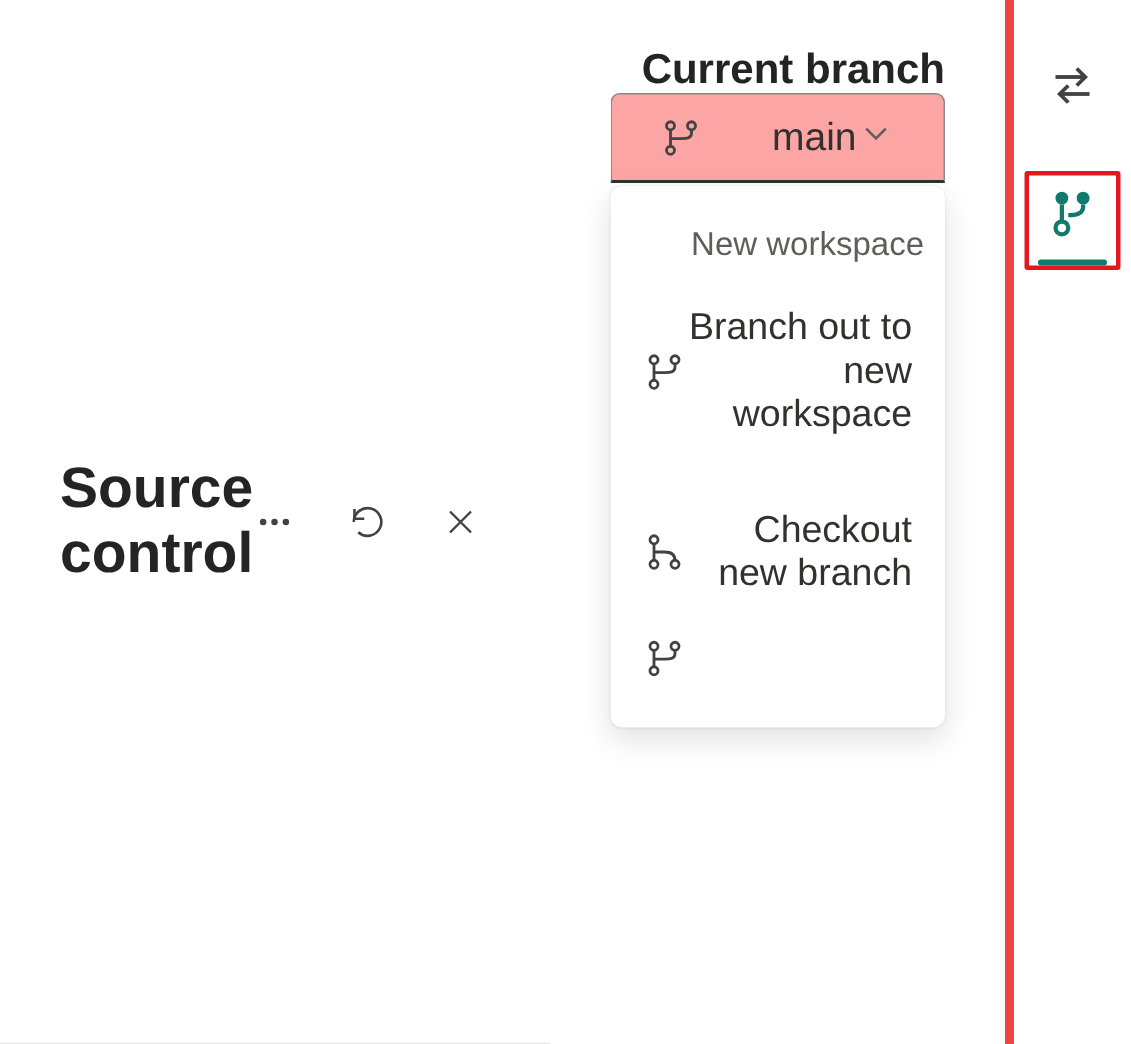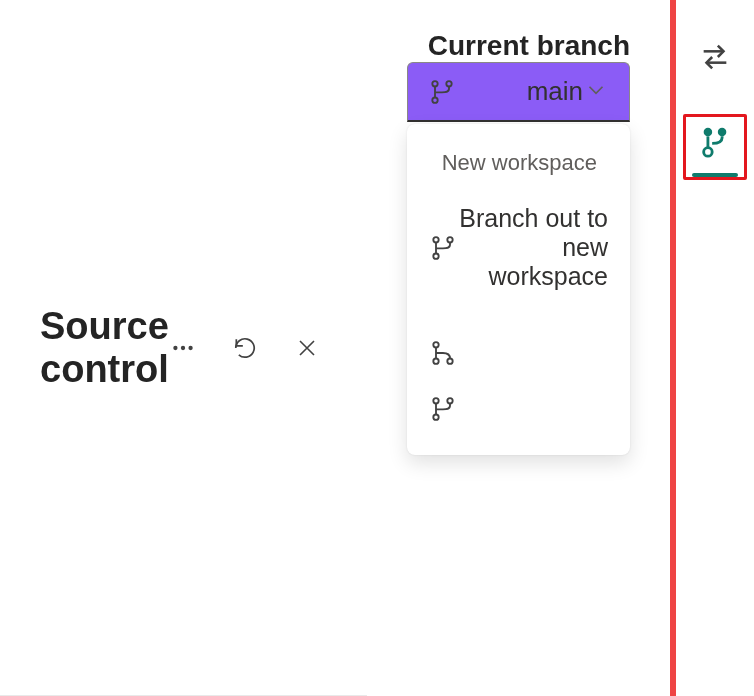--- a/index.html
+++ b/index.html
@@ -53,23 +53,23 @@
       font-weight: 600;
       color: #242424;
     }
     .dropdown {
       border: 1px solid #8a8886;
       border-bottom: 2px solid #323130;
       border-radius: 6px 6px 0 0;
       height: 60px;
       display: flex;
       align-items: center;
-      padding: 0 20px;
-      cursor: pointer;
-      background: #8b5cf6;
+      padding: 0 32px;
+      cursor: pointer;
+      background: #fca5a5;
     }
     .dropdown .drop-icon {
       width: 28px;
       height: 28px;
       display: flex;
       align-items: center;
       justify-content: center;
       color: #424242;
     }
     .dropdown .drop-text {
@@ -84,21 +84,21 @@
     .menu {
       margin-top: 2px;
       border-radius: 8px;
       box-shadow: 0 8px 20px rgba(0,0,0,0.12), 0 0 2px rgba(0,0,0,0.1);
       background: #fff;
       padding: 18px 0 18px 0;
     }
     .menu-section-label {
       font-size: 22px;
       color: #605e5c;
-      padding: 8px 33px 14px 22px;
+      padding: 8px 14px 14px 22px;
     }
     .menu-item {
       display: flex;
       align-items: center;
       padding: 14px 22px;
       cursor: pointer;
       font-size: 25px;
       color: #323130;
     }
     .menu-item .mi-icon {
@@ -222,20 +222,21 @@
       <div class="menu-item">
         <span class="mi-icon">
           <svg width="28" height="28" viewBox="0 0 24 24" fill="none" stroke="currentColor" stroke-width="1.6">
             <circle cx="6" cy="5" r="2.3"></circle>
               <circle cx="6" cy="19" r="2.3"></circle>
               <circle cx="18" cy="19" r="2.3"></circle>
             <path d="M6 7.3v9.4"></path>
               <path d="M6 12h6c3 0 6 1 6 4.7"></path>
           </svg>
         </span>
+        <span>Checkout new branch</span>
       </div>
       <div class="menu-item">
         <span class="mi-icon">
           <svg width="28" height="28" viewBox="0 0 24 24" fill="none" stroke="currentColor" stroke-width="1.6">
             <circle cx="6" cy="5" r="2.3"></circle>
               <circle cx="18" cy="5" r="2.3"></circle>
               <circle cx="6" cy="19" r="2.3"></circle>
             <path d="M6 7.3v9.4"></path>
               <path d="M18 7.3v2c0 3-3 3-6 3H6"></path>
           </svg>

